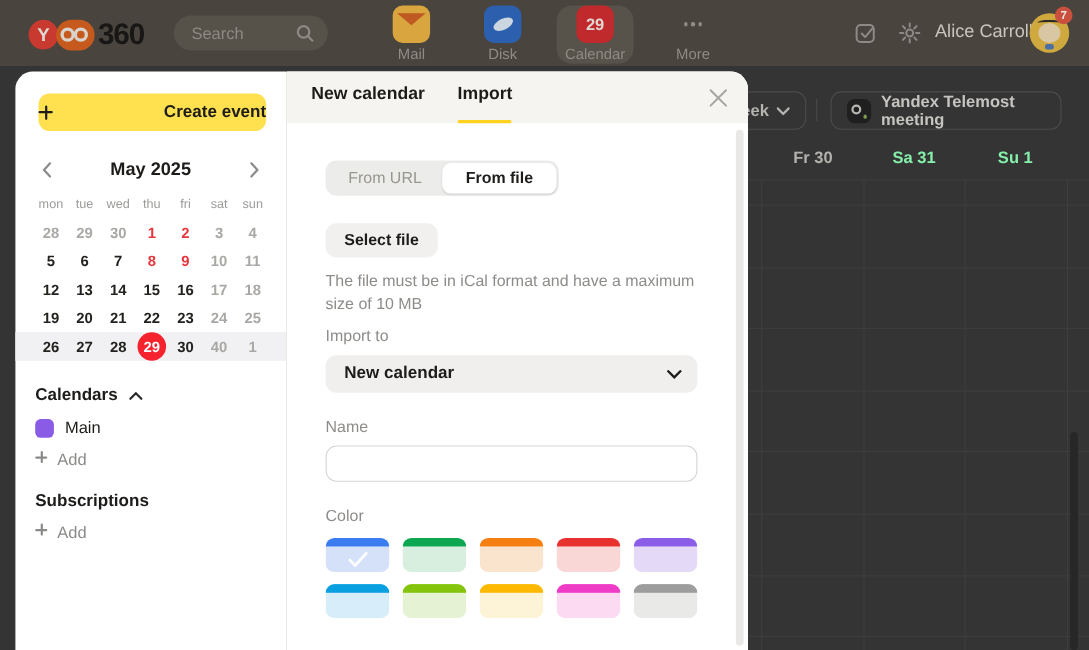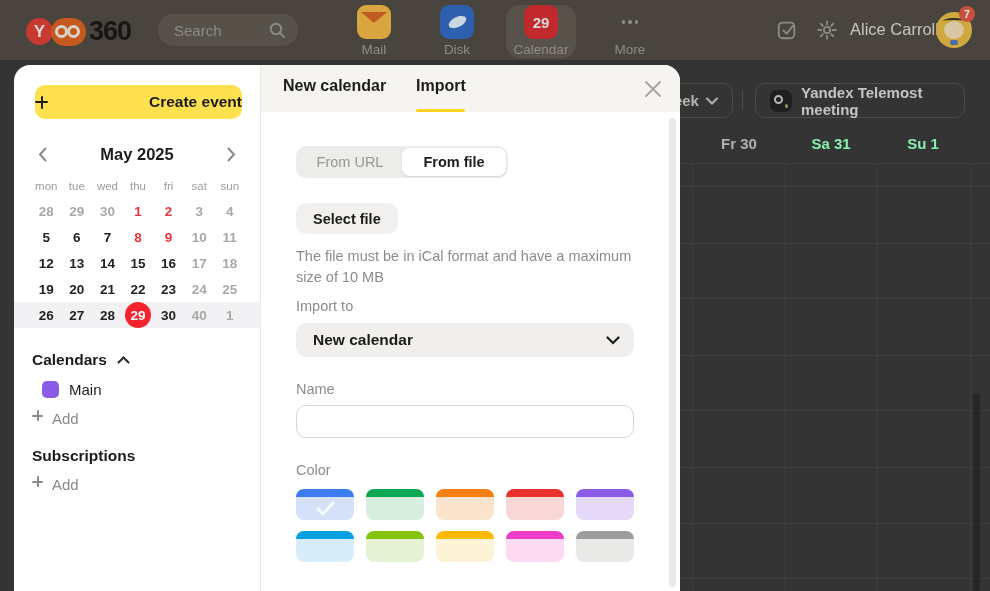--- a/index.html
+++ b/index.html
@@ -85,21 +85,21 @@
   .mcal-row.hl { background:#f1f1f3; }
   .mcal-cell { flex:1; display:flex; align-items:center; justify-content:center; font-size:13.5px;
                font-weight:600; color:#23221f; cursor:pointer; }
   .mcal-cell.mut { color:#a9a8a5; }
   .mcal-cell.hol { color:var(--holiday-red,#e8363d); }
   .mcal-cell.today { color:#fff; }
   .mcal-cell.today b { width:26px; height:26px; border-radius:50%; background:var(--today-bg,#f5232e);
                        display:flex; align-items:center; justify-content:center; font-weight:600; }
   .side-h { position:absolute; left:18px; font-size:15.5px; font-weight:700; color:#1d1c1a;
             display:flex; align-items:center; gap:10px; }
-  .cal-item { position:absolute; left:28px; display:flex; align-items:center; gap:10px; cursor:pointer; }
+  .cal-item { position:absolute; left:18px; display:flex; align-items:center; gap:10px; cursor:pointer; }
   .cal-color { width:17px; height:17px; border-radius:5px; }
   .cal-item span { font-size:15px; color:#1d1c1a; }
   .add-row { position:absolute; left:18px; display:flex; gap:9px; color:#8a8a88;
              font-size:15px; cursor:pointer; }
   .add-row .plus { width:11px; height:11px; }
   .add-row .plus::before { left:4.6px; width:2px; height:11px; }
   .add-row .plus::after { top:4.6px; width:11px; height:2px; }
 
   
   .dialog { position:absolute; left:260px; top:65px; width:420px; height:526px; background:#fff;

